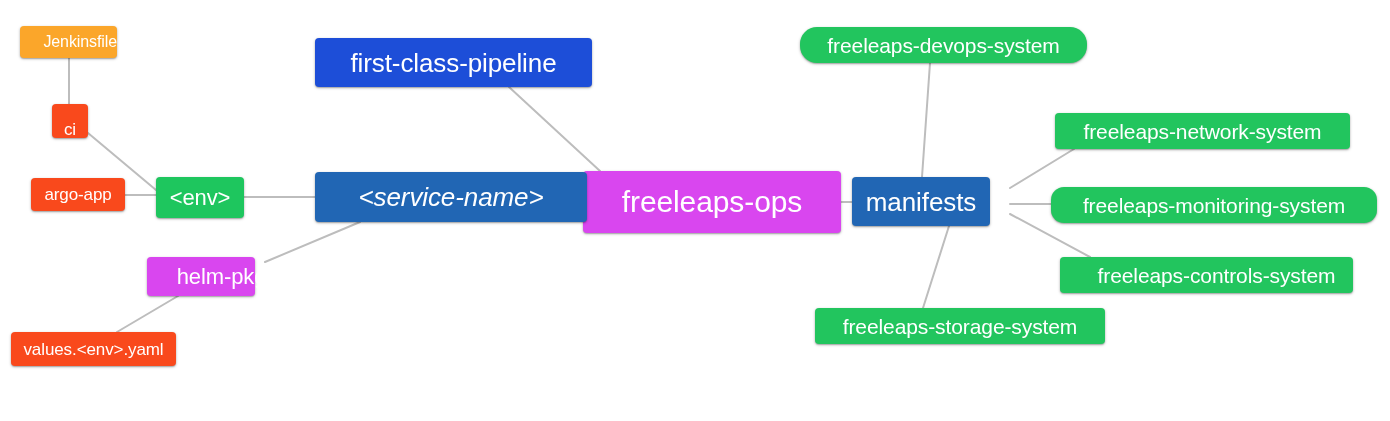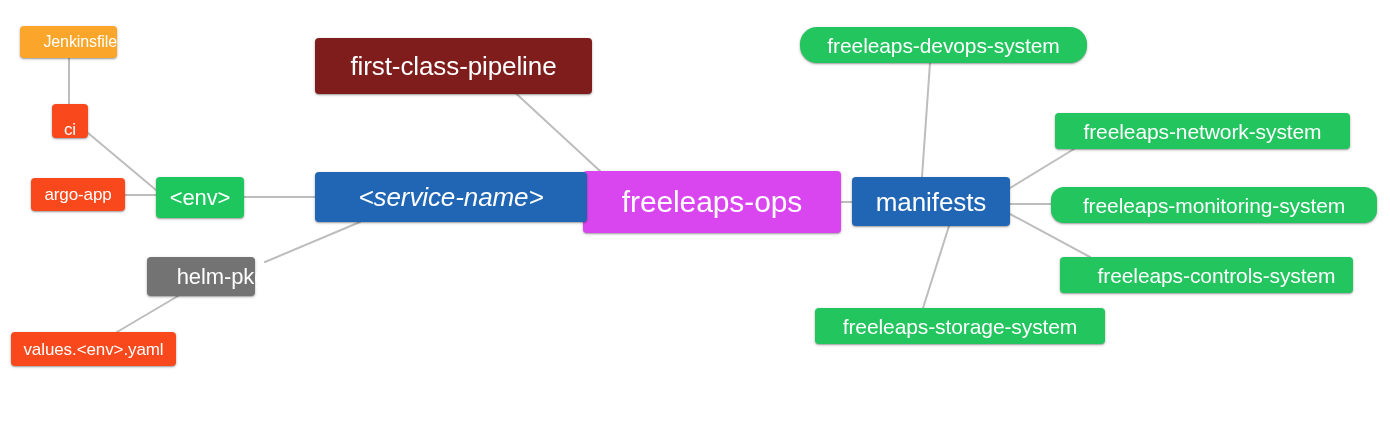--- a/index.html
+++ b/index.html
@@ -67,30 +67,30 @@
       <line x1="1010" y1="214" x2="1090" y2="257" stroke="#bdbdbd" stroke-width="2" stroke-linecap="round"></line>
       <line x1="949" y1="226" x2="923" y2="308" stroke="#bdbdbd" stroke-width="2" stroke-linecap="round"></line>
     </svg>
   <div id="node-layer">
       <div class="node" style="left: 583px; top: 171px; width: 258px; height: 62px; background: #d946ef; font-size: 30px;">
         <span class="node-label">freeleaps-ops</span>
       </div>
       <div class="node" style="left: 315px; top: 172px; width: 272px; height: 50px; background: rgb(33, 102, 180); font-size: 26px; font-style: italic;">
         <span class="node-label">&lt;service-name&gt;</span>
       </div>
-      <div class="node" style="left: 315px; top: 38px; width: 277px; height: 56px; background: #7f1d1d; font-size: 26px;">
+      <div class="node" style="left: 315px; top: 38px; width: 277px; height: 49px; background: #1d4ed8; font-size: 26px;">
         <span class="node-label">first-class-pipeline</span>
       </div>
-      <div class="node" style="left: 852px; top: 177px; width: 158px; height: 49px; background: rgb(33, 102, 180); font-size: 26px;">
+      <div class="node" style="left: 852px; top: 177px; width: 138px; height: 49px; background: rgb(33, 102, 180); font-size: 26px;">
         <span class="node-label">manifests</span>
       </div>
       <div class="node" style="left: 156px; top: 177px; width: 88px; height: 41px; background: rgb(30, 198, 94); font-size: 22px;">
         <span class="node-label">&lt;env&gt;</span>
       </div>
-      <div class="node" style="left: 147px; top: 257px; width: 108px; height: 39px; background: #737373; font-size: 22px; padding-left: 41px;">
+      <div class="node" style="left: 147px; top: 257px; width: 108px; height: 39px; background: #d946ef; font-size: 22px; padding-left: 41px;">
         <span class="node-label">helm-pkg</span>
       </div>
       <div class="node" style="left: 52px; top: 104px; width: 36px; height: 34px; background: rgb(249, 73, 28); font-size: 17px; align-items: flex-end;">
         <span class="node-label">ci</span>
       </div>
       <div class="node" style="left: 20px; top: 26px; width: 97px; height: 32px; background: rgb(251, 166, 42); font-size: 16px; justify-content: flex-end;">
         <span class="node-label">Jenkinsfile</span>
       </div>
       <div class="node" style="left: 31px; top: 178px; width: 94px; height: 33px; background: rgb(249, 73, 28); font-size: 17px;">
         <span class="node-label">argo-app</span>

